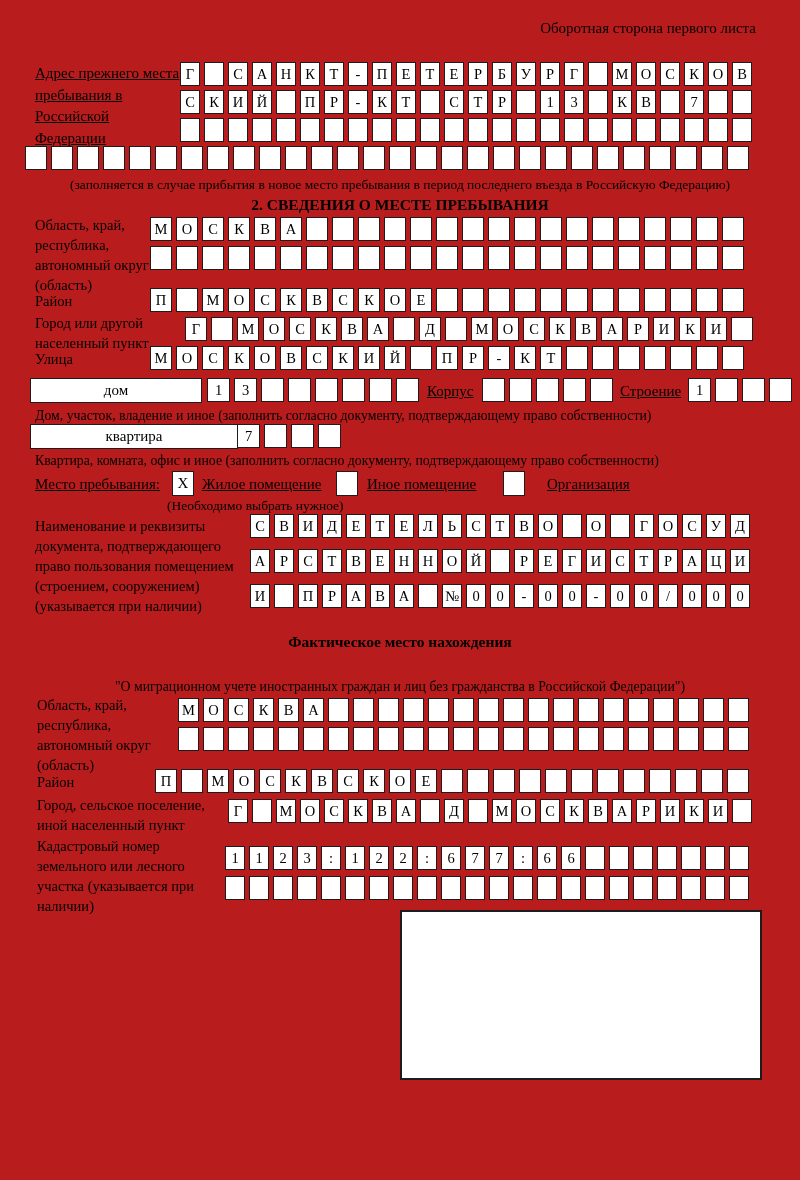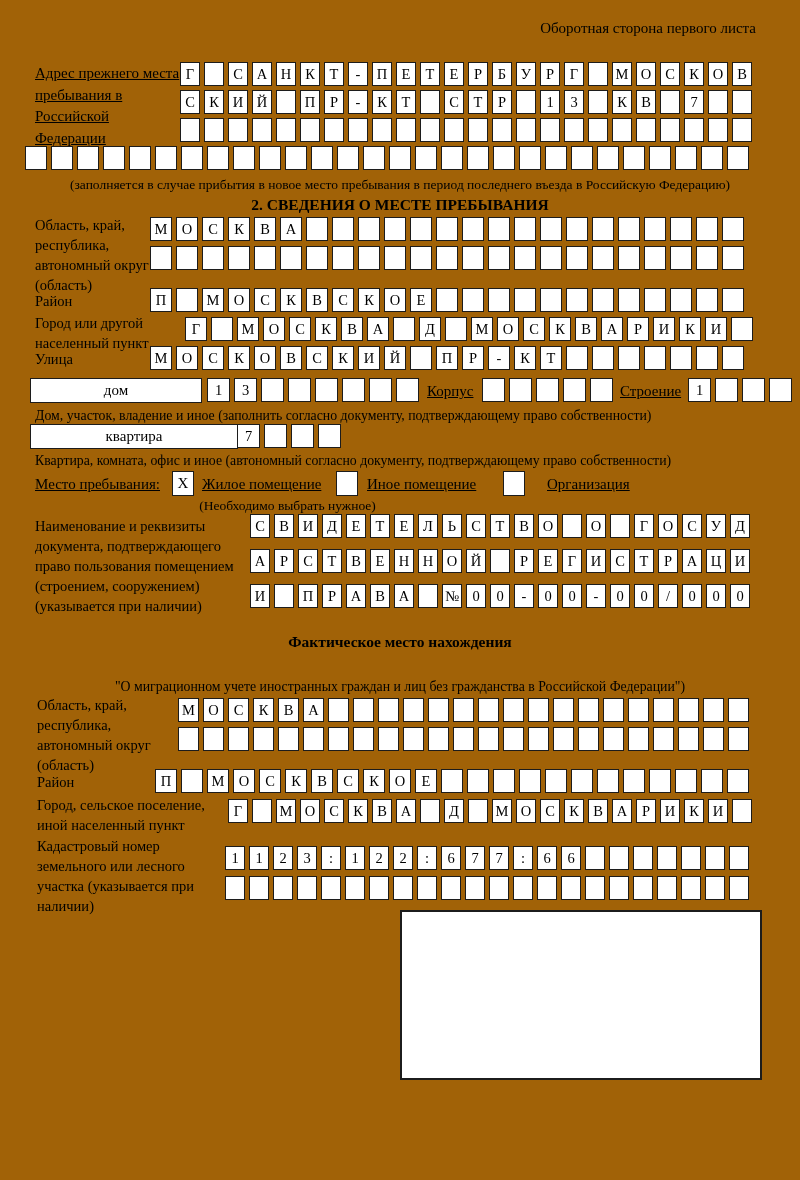--- a/index.html
+++ b/index.html
@@ -1,18 +1,18 @@
 <!DOCTYPE html>
 <html><head>
 <meta charset="utf-8">
 <style>
   * { margin:0; padding:0; box-sizing:border-box; }
   html,body { background:#fff; }
   body { font-family:"Liberation Serif","DejaVu Serif",serif; color:#000; }
-  .page { position:relative; width:800px; height:1180px; background:#a16207; overflow:hidden; }
+  .page { position:relative; width:800px; height:1180px; background:#b91c1c; overflow:hidden; }
   .hdr { position:absolute; top:20px; left:0; width:756px; text-align:right; font-size:15px; }
   .lbl { position:absolute; font-size:14.5px; line-height:20px; }
   .lbl-big { position:absolute; font-size:15px; line-height:21.5px;text-decoration:underline; }
   .note { position:absolute; font-size:13.5px; line-height:17px; }
   .center { left:0; width:800px; text-align:center; }
   .title { position:absolute; left:0; width:800px; text-align:center; font-weight:bold; font-size:15.5px; }
 
   .cellrow { position:absolute; display:flex; gap:4px; --cw:20px; }
   .cellrow .cell {
     display:inline-flex; flex:none;
@@ -316,30 +316,30 @@
     </div>
   <div class="note" style="top:407px;left:35px;font-size:13.8px">Дом, участок, владение и иное (заполнить согласно документу, подтверждающему право собственности)</div>
 
   <div class="widebox" style="top:424px;left:30px;width:208px">квартира</div>
   <div class="cellrow" style="top:424px;left:237px;--cw:23px">
       <span class="cell">7</span>
       <span class="cell"></span>
       <span class="cell"></span>
       <span class="cell"></span>
     </div>
-  <div class="note" style="top:452px;left:35px;font-size:13.8px">Квартира, комната, офис и иное (автономный согласно документу, подтверждающему право собственности)</div>
+  <div class="note" style="top:452px;left:35px;font-size:13.8px">Квартира, комната, офис и иное (заполнить согласно документу, подтверждающему право собственности)</div>
 
   <div class="lbl-big" style="top:474px;left:35px">Место пребывания:</div>
   <span class="checkbox" style="top:471px;left:172px">X</span>
   <div class="lbl-big" style="top:474px;left:202px">Жилое помещение</div>
   <span class="checkbox" style="top:471px;left:336px"></span>
   <div class="lbl-big" style="top:474px;left:367px">Иное помещение</div>
   <span class="checkbox" style="top:471px;left:503px"></span>
   <div class="lbl-big" style="top:474px;left:547px">Организация</div>
-  <div class="note" style="top:497px;left:180px;width:215px;text-align:center">(Необходимо выбрать нужное)</div>
+  <div class="note" style="top:497px;left:167px;width:215px;text-align:left">(Необходимо выбрать нужное)</div>
 
   <div class="lbl" style="top:516px;left:35px;width:212px">Наименование и реквизиты документа, подтверждающего право пользования помещением (строением, сооружением) (указывается при наличии)</div>
   <div class="cellrow" style="top:514px;left:250px">
       <span class="cell">С</span>
       <span class="cell">В</span>
       <span class="cell">И</span>
       <span class="cell">Д</span>
       <span class="cell">Е</span>
       <span class="cell">Т</span>
       <span class="cell">Е</span>

